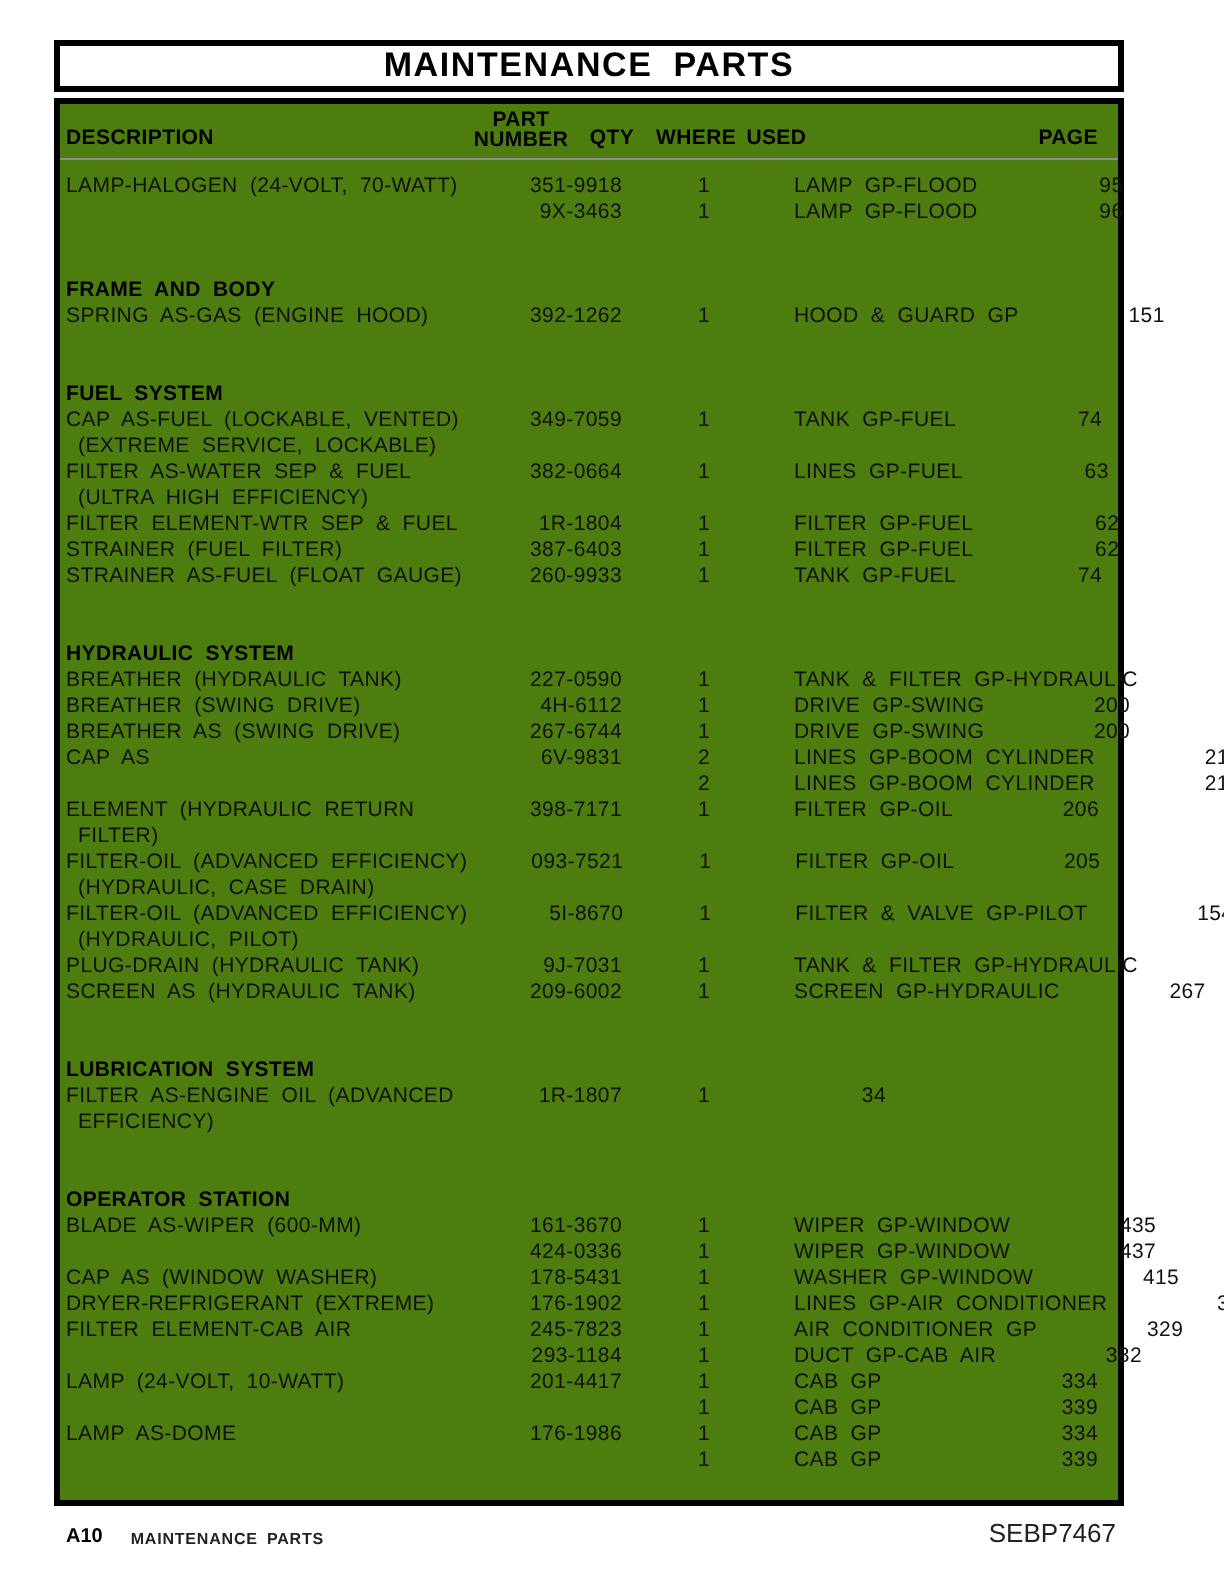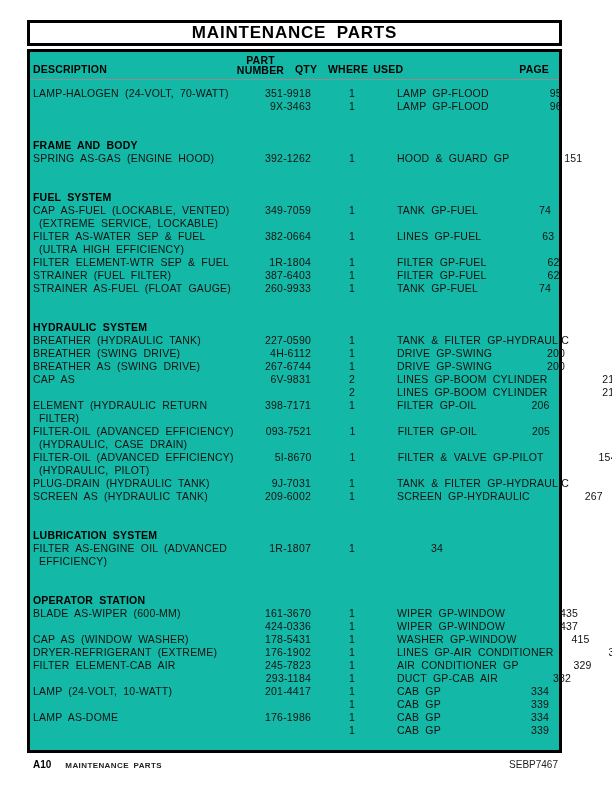--- a/index.html
+++ b/index.html
@@ -19,21 +19,21 @@
   }
   .title-text {
     font-size: 17px; font-weight: bold; color: #000;
     letter-spacing: 0.8px; word-spacing: 5px;
   }
   .table-box {
     position: absolute;
     left: 27px; top: 49px;
     width: 535px; height: 704px;
     border: 3px solid #000;
-    background: #14b8a6;
+    background: #4d7c0f;
   }
   .thead {
     display: flex;
     align-items: flex-end;
     padding: 3px 10px 4px 3px;
     border-bottom: 1px solid #8f8f8f;
     font-weight: bold; color: #000;
     font-size: 10.5px;
     letter-spacing: 0.2px; word-spacing: 2px;
   }
@@ -68,21 +68,21 @@
     font-size: 10px; font-weight: bold; color: #000;
     padding-left: 6px;
   }
   .footer .pglabel {
     font-size: 8px; font-weight: 600; color: #222;
     letter-spacing: 0.4px; word-spacing: 2px;
     margin-left: 14px;
   }
   .footer .docnum {
     margin-left: auto;
-    font-size: 10px; color: #222;
+    font-size: 13px; color: #222;
     padding-right: 4px;
   }
 </style>
 </head>
 <body>
 
 <div class="title-box">
   <span class="title-text">MAINTENANCE PARTS</span>
 </div>
 

